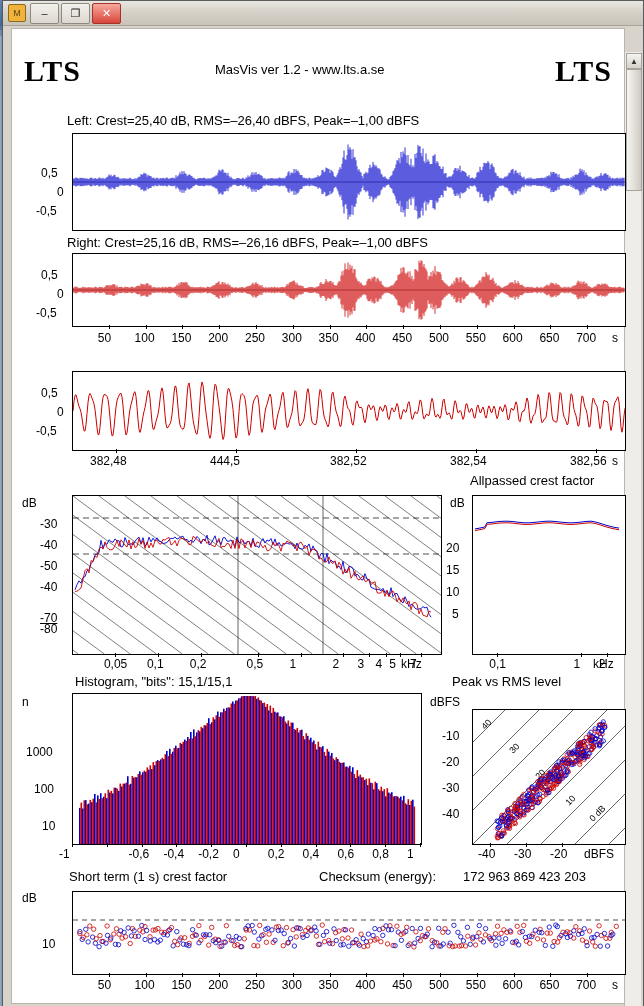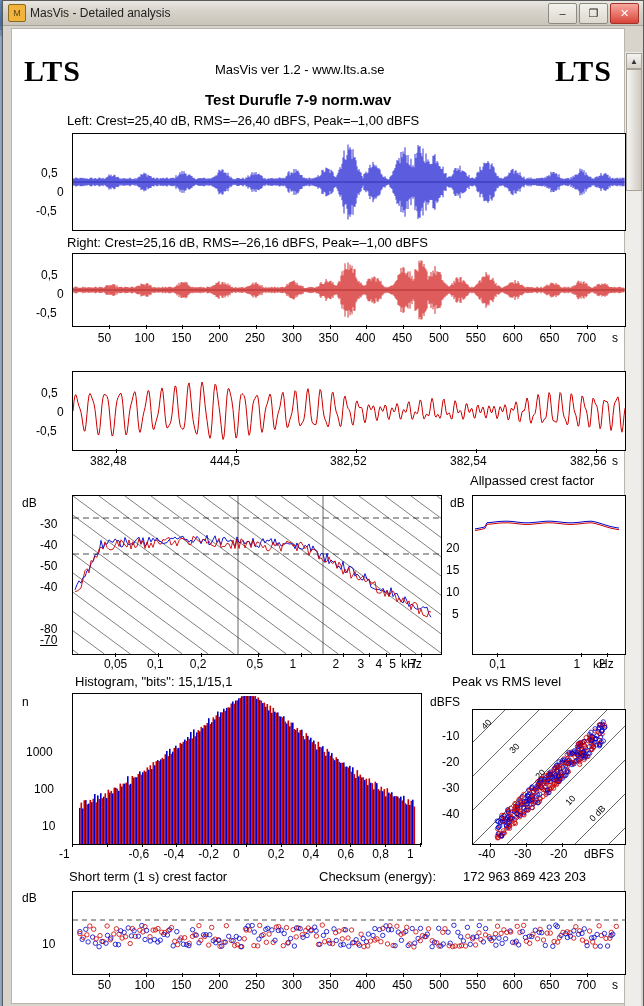--- a/index.html
+++ b/index.html
@@ -46,42 +46,40 @@
 <body>
 
 <div class="backdrop"></div>
 <div class="bg-strip"></div>
 <div class="bg-title">Sonsel Shnurovka</div>
 
 <div class="window">
 
   <div class="titlebar">
     <div class="tb-icon">M</div>
-    <div class="tb-title">MasVis - Detailed analysis</div>
     <div class="tb-buttons">
       <div class="tb-btn">–</div>
       <div class="tb-btn">❐</div>
       <div class="tb-btn close">✕</div>
     </div>
   </div>
 
   <div class="client">
 
     <div class="scroll-v">
       <div class="sv-arrow" style="top:1px;">▲</div>
       <div class="sv-thumb"></div>
 
     </div>
 
     <div class="canvas">
 
       <div class="lts" style="left:12px;top:25px;">LTS</div>
       <div class="lts" style="right:12px;top:25px;">LTS</div>
       <div class="t" style="left:203px;top:33px;font-size:13px;">MasVis ver 1.2 - www.lts.a.se</div>
-      <div class="tb" style="left:193px;top:62px;font-size:15px;">Test Durufle 7-9 norm.wav</div>
 
       <div class="t" style="left:55px;top:84px;font-size:13px;">Left: Crest=25,40 dB, RMS=–26,40 dBFS, Peak=–1,00 dBFS</div>
       <div class="t" style="left:29px;top:137px;">0,5</div>
       <div class="t" style="left:45px;top:156px;">0</div>
       <div class="t" style="left:24px;top:175px;">-0,5</div>
 
       <div class="plot" style="left:60px;top:104px;width:552px;height:96px;">
         <svg width="552" height="96" viewBox="0 0 552 96">
           <line x1="0" y1="48" x2="552" y2="48" stroke="#000" stroke-width="0.5"></line>
           <g id="lw" stroke="#0000cc" stroke-width="0.8">
@@ -1260,21 +1258,21 @@
           <div class="tick" style="left:584px;top:420px;width:1px;height:4px;"></div>
         </div>
       <div class="t" style="left:600px;top:425px;">s</div>
 
       <div class="t" style="left:10px;top:467px;">dB</div>
       <div id="specy">
           <div class="t" style="left:28px;top:488px;">-30</div>
           <div class="t" style="left:28px;top:509px;">-40</div>
           <div class="t" style="left:28px;top:530px;">-50</div>
           <div class="t" style="left:28px;top:551px;">-40</div>
-          <div class="t" style="left:28px;top:604px;text-decoration:underline;">-70</div>
+          <div class="t" style="left:28px;top:582px;text-decoration:underline;">-70</div>
           <div class="t" style="left:28px;top:593px;">-80</div>
         </div>
 
       <div class="plot" style="left:60px;top:466px;width:368px;height:158px;">
         <svg width="368" height="158" viewBox="0 0 368 158">
           <g id="specgrid">
               <line x1="-364" y1="0" x2="-150.7" y2="158" stroke="#000" stroke-width="0.5"></line>
               <line x1="-338" y1="0" x2="-124.69999999999999" y2="158" stroke="#000" stroke-width="0.5"></line>
               <line x1="-312" y1="0" x2="-98.69999999999999" y2="158" stroke="#000" stroke-width="0.5"></line>
               <line x1="-286" y1="0" x2="-72.69999999999999" y2="158" stroke="#000" stroke-width="0.5"></line>

